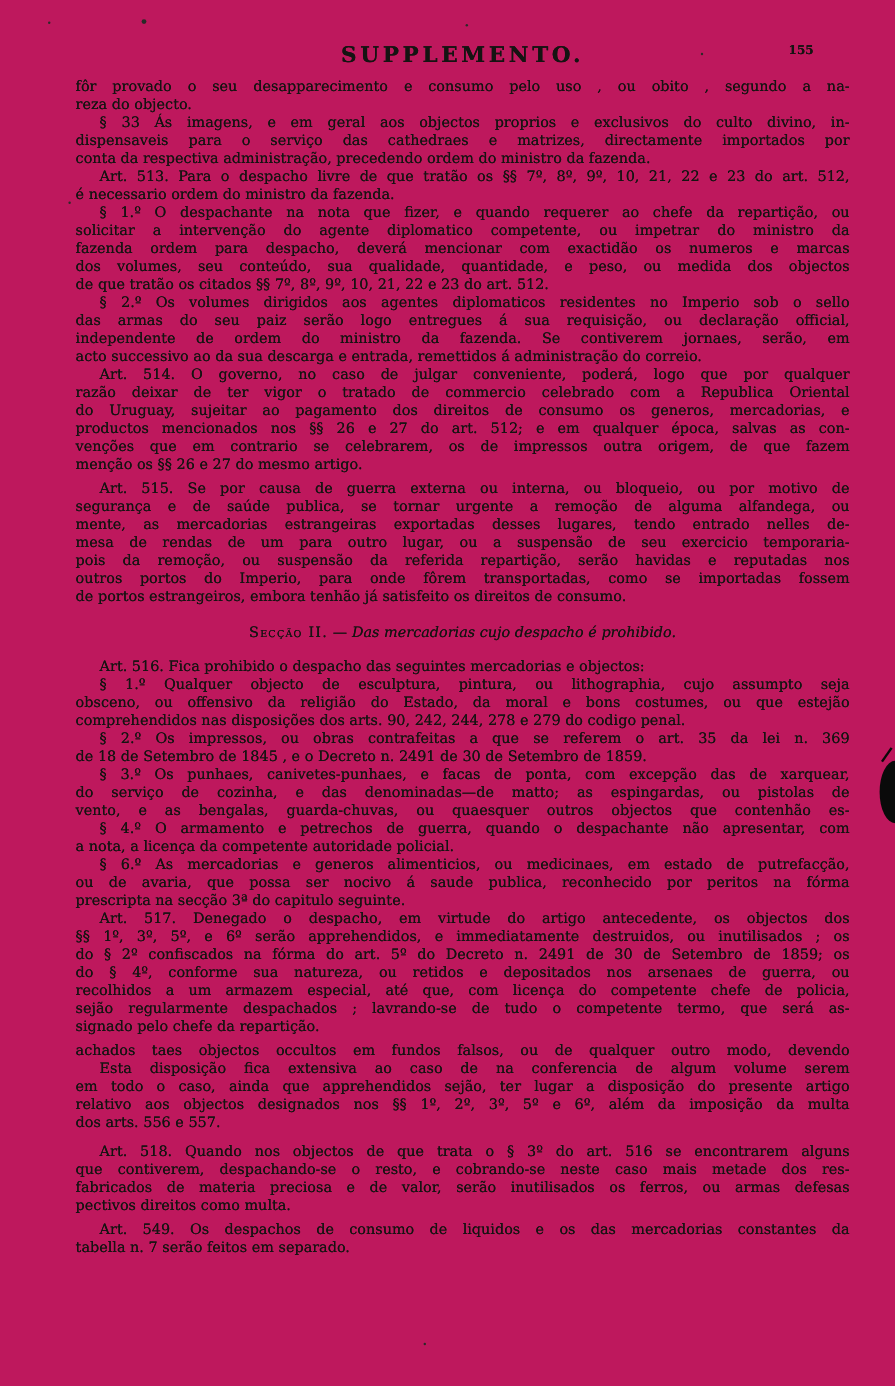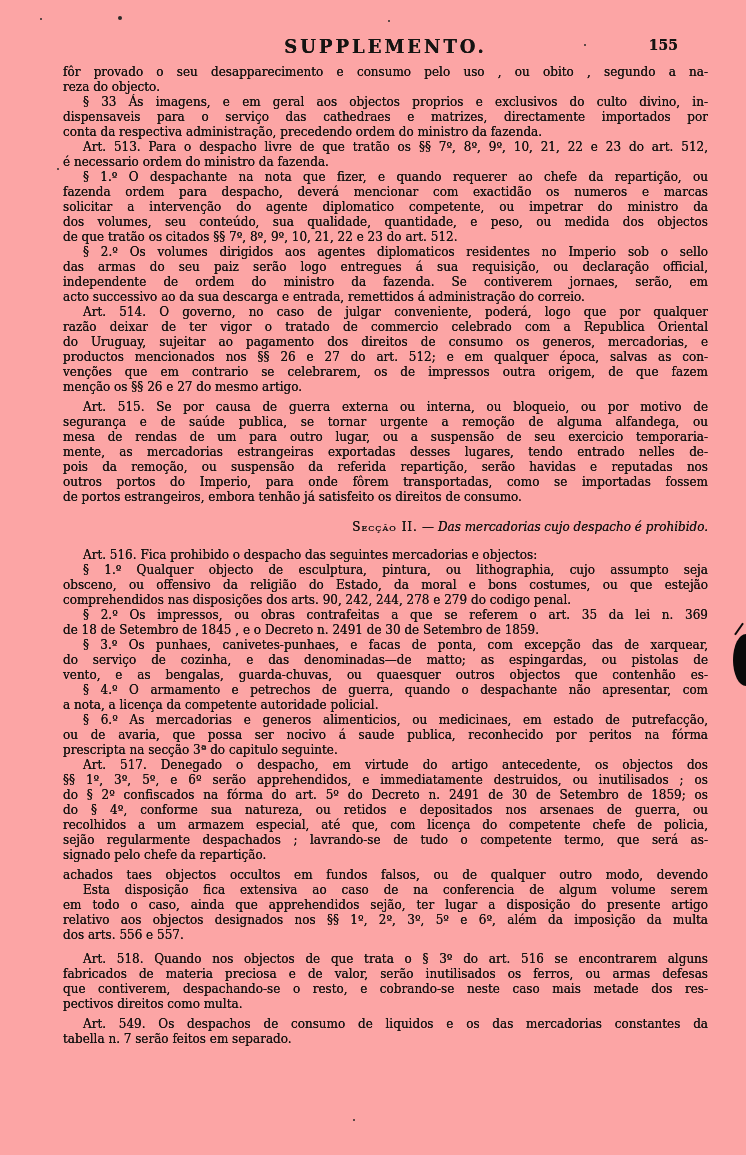--- a/index.html
+++ b/index.html
@@ -4,21 +4,21 @@
 <style>
   html, body { margin: 0; padding: 0; }
   body {
     width: 746px; height: 1155px;
     background: #f6f6f4;
     font-family: "DejaVu Serif", serif;
   }
   .page {
     position: relative;
     width: 746px; height: 1155px;
-    background: #fca5a5;
+    background: #be185d;
     color: #151412;
     overflow: hidden;
   }
   .content {
     position: absolute;
     left: 63px; right: 38px; top: 0;
   }
   .running-header {
     position: relative;
     margin-top: 36px;
@@ -28,40 +28,40 @@
     text-align: center;
     font-weight: bold;
     font-size: 18px;
     letter-spacing: 3px;
     text-shadow: 0 0 0.5px currentColor;
   }
   .page-number {
     position: absolute;
     right: 30px; top: 1px;
     font-weight: bold;
-    font-size: 14px;
+    font-size: 10px;
     text-shadow: 0 0 0.5px currentColor;
   }
   .doc-body {
     margin-top: 7px;
     font-size: 12px;
     line-height: 15px;
     text-shadow: 0 0 0.4px currentColor;
   }
   .para { margin: 0; }
   .para.gap-sm { margin-top: 5px; }
   .para.gap-md { margin-top: 9px; }
   .line {
     text-align: justify;
     text-align-last: justify;
   }
   .line.last { text-align-last: left; }
   .para.indent .line.first { text-indent: 20px; }
   .section-heading {
-    text-align: right;
+    text-align: center;
     margin: 15px 0 13px 0;
   }
   .section-label {
     font-variant: small-caps;
     letter-spacing: 1px;
   }
   .section-sep { padding: 0 4px; }
   .section-title { font-style: italic; }
   
   .ink-blot {
@@ -111,44 +111,44 @@
           <div class="line first">§ 33 Ás imagens, e em geral aos objectos proprios e exclusivos do culto divino, in-</div>
           <div class="line">dispensaveis para o serviço das cathedraes e matrizes, directamente importados por</div>
           <div class="line last">conta da respectiva administração, precedendo ordem do ministro da fazenda.</div>
         </div>
         <div class="para indent">
           <div class="line first">Art. 513. Para o despacho livre de que tratão os §§ 7º, 8º, 9º, 10, 21, 22 e 23 do art. 512,</div>
           <div class="line last">é necessario ordem do ministro da fazenda.</div>
         </div>
         <div class="para indent">
           <div class="line first">§ 1.º O despachante na nota que fizer, e quando requerer ao chefe da repartição, ou</div>
+          <div class="line">solicitar a intervenção do agente diplomatico competente, ou impetrar do ministro da</div>
           <div class="line">fazenda ordem para despacho, deverá mencionar com exactidão os numeros e marcas</div>
-          <div class="line">solicitar a intervenção do agente diplomatico competente, ou impetrar do ministro da</div>
           <div class="line">dos volumes, seu conteúdo, sua qualidade, quantidade, e peso, ou medida dos objectos</div>
           <div class="line last">de que tratão os citados §§ 7º, 8º, 9º, 10, 21, 22 e 23 do art. 512.</div>
         </div>
         <div class="para indent">
           <div class="line first">§ 2.º Os volumes dirigidos aos agentes diplomaticos residentes no Imperio sob o sello</div>
           <div class="line">das armas do seu paiz serão logo entregues á sua requisição, ou declaração official,</div>
           <div class="line">independente de ordem do ministro da fazenda. Se contiverem jornaes, serão, em</div>
           <div class="line last">acto successivo ao da sua descarga e entrada, remettidos á administração do correio.</div>
         </div>
         <div class="para indent">
           <div class="line first">Art. 514. O governo, no caso de julgar conveniente, poderá, logo que por qualquer</div>
           <div class="line">razão deixar de ter vigor o tratado de commercio celebrado com a Republica Oriental</div>
           <div class="line">do Uruguay, sujeitar ao pagamento dos direitos de consumo os generos, mercadorias, e</div>
           <div class="line">productos mencionados nos §§ 26 e 27 do art. 512; e em qualquer época, salvas as con-</div>
           <div class="line">venções que em contrario se celebrarem, os de impressos outra origem, de que fazem</div>
           <div class="line last">menção os §§ 26 e 27 do mesmo artigo.</div>
         </div>
         <div class="para indent gap-sm">
           <div class="line first">Art. 515. Se por causa de guerra externa ou interna, ou bloqueio, ou por motivo de</div>
           <div class="line">segurança e de saúde publica, se tornar urgente a remoção de alguma alfandega, ou</div>
+          <div class="line">mente, as mercadorias estrangeiras exportadas desses lugares, tendo entrado nelles de-</div>
           <div class="line">mesa de rendas de um para outro lugar, ou a suspensão de seu exercicio temporaria-</div>
-          <div class="line">mente, as mercadorias estrangeiras exportadas desses lugares, tendo entrado nelles de-</div>
           <div class="line">pois da remoção, ou suspensão da referida repartição, serão havidas e reputadas nos</div>
           <div class="line">outros portos do Imperio, para onde fôrem transportadas, como se importadas fossem</div>
           <div class="line last">de portos estrangeiros, embora tenhão já satisfeito os direitos de consumo.</div>
         </div>
         <div class="section-heading"><span class="section-label">Secção II.</span><span class="section-sep">—</span><span class="section-title">Das mercadorias cujo despacho é prohibido.</span></div>
         <div class="para indent">
           <div class="line first last">Art. 516. Fica prohibido o despacho das seguintes mercadorias e objectos:</div>
         </div>
         <div class="para indent">
           <div class="line first">§ 1.º Qualquer objecto de esculptura, pintura, ou lithographia, cujo assumpto seja</div>
@@ -184,22 +184,22 @@
         </div>
         <div class="para indent gap-sm">
           <div class="line">achados taes objectos occultos em fundos falsos, ou de qualquer outro modo, devendo</div>
           <div class="line first">Esta disposição fica extensiva ao caso de na conferencia de algum volume serem</div>
           <div class="line">em todo o caso, ainda que apprehendidos sejão, ter lugar a disposição do presente artigo</div>
           <div class="line">relativo aos objectos designados nos §§ 1º, 2º, 3º, 5º e 6º, além da imposição da multa</div>
           <div class="line last">dos arts. 556 e 557.</div>
         </div>
         <div class="para indent gap-md">
           <div class="line first">Art. 518. Quando nos objectos de que trata o § 3º do art. 516 se encontrarem alguns</div>
+          <div class="line">que contiverem, despachando-se o resto, e cobrando-se neste caso mais metade dos res-</div>
           <div class="line">fabricados de materia preciosa e de valor, serão inutilisados os ferros, ou armas defesas</div>
-          <div class="line">que contiverem, despachando-se o resto, e cobrando-se neste caso mais metade dos res-</div>
           <div class="line last">pectivos direitos como multa.</div>
         </div>
         <div class="para indent gap-sm">
           <div class="line first">Art. 549. Os despachos de consumo de liquidos e os das mercadorias constantes da</div>
           <div class="line last">tabella n. 7 serão feitos em separado.</div>
         </div>
       </div>
 
   </div>
 

